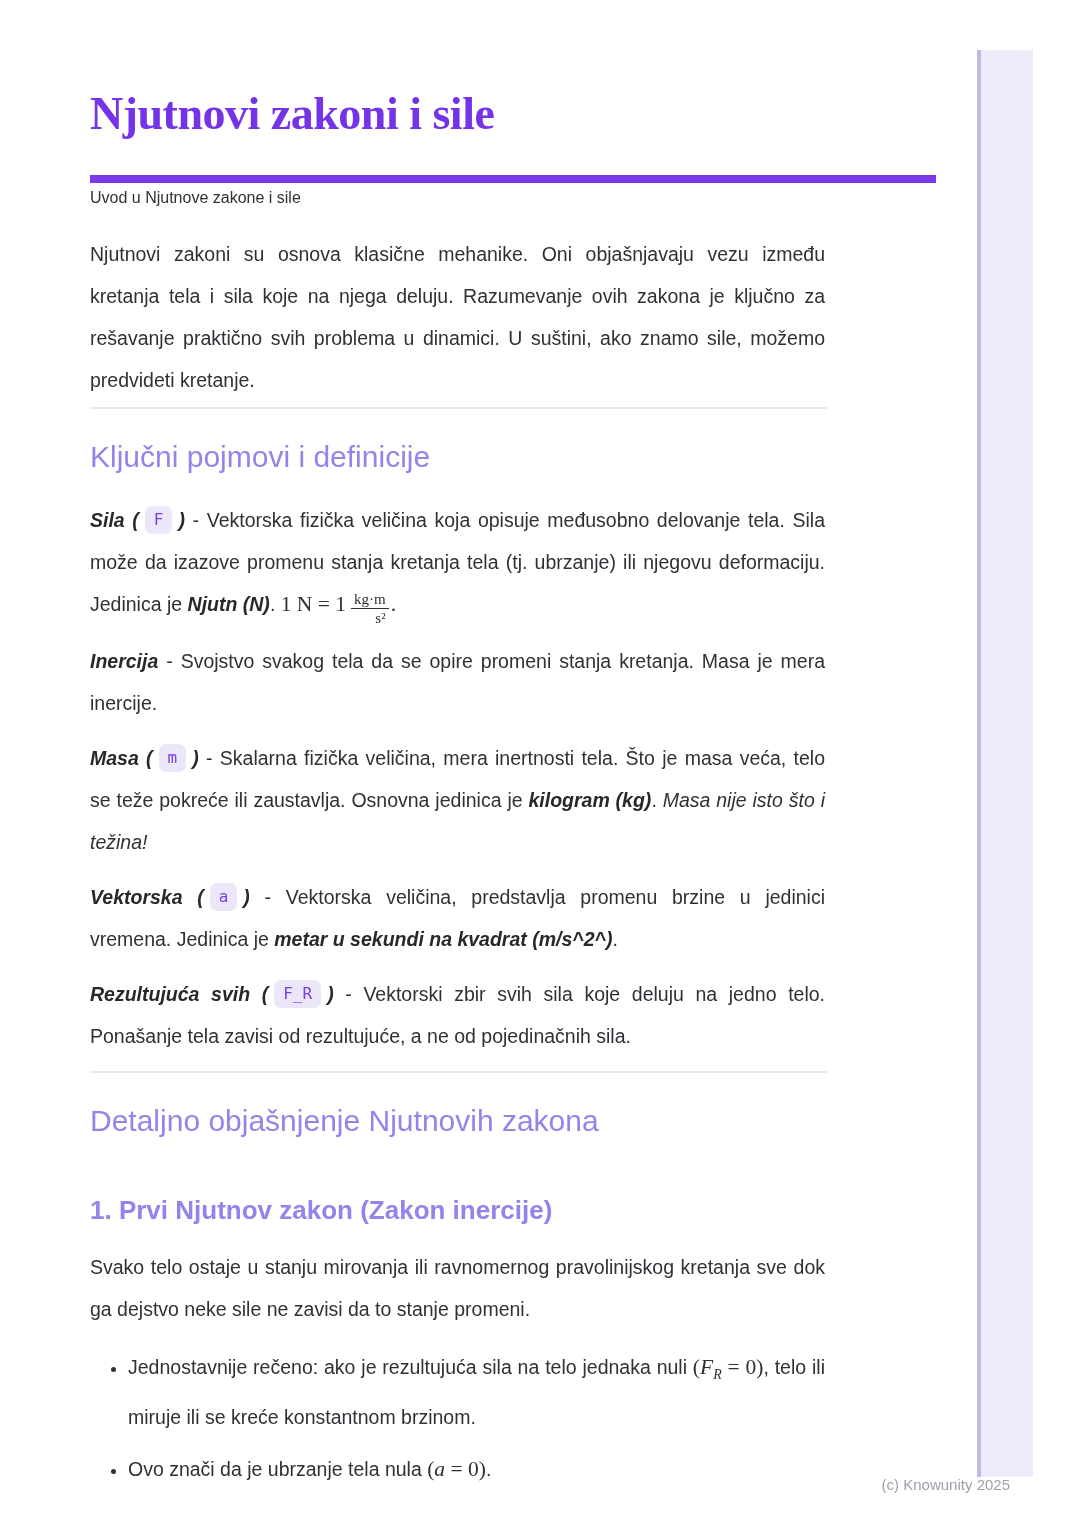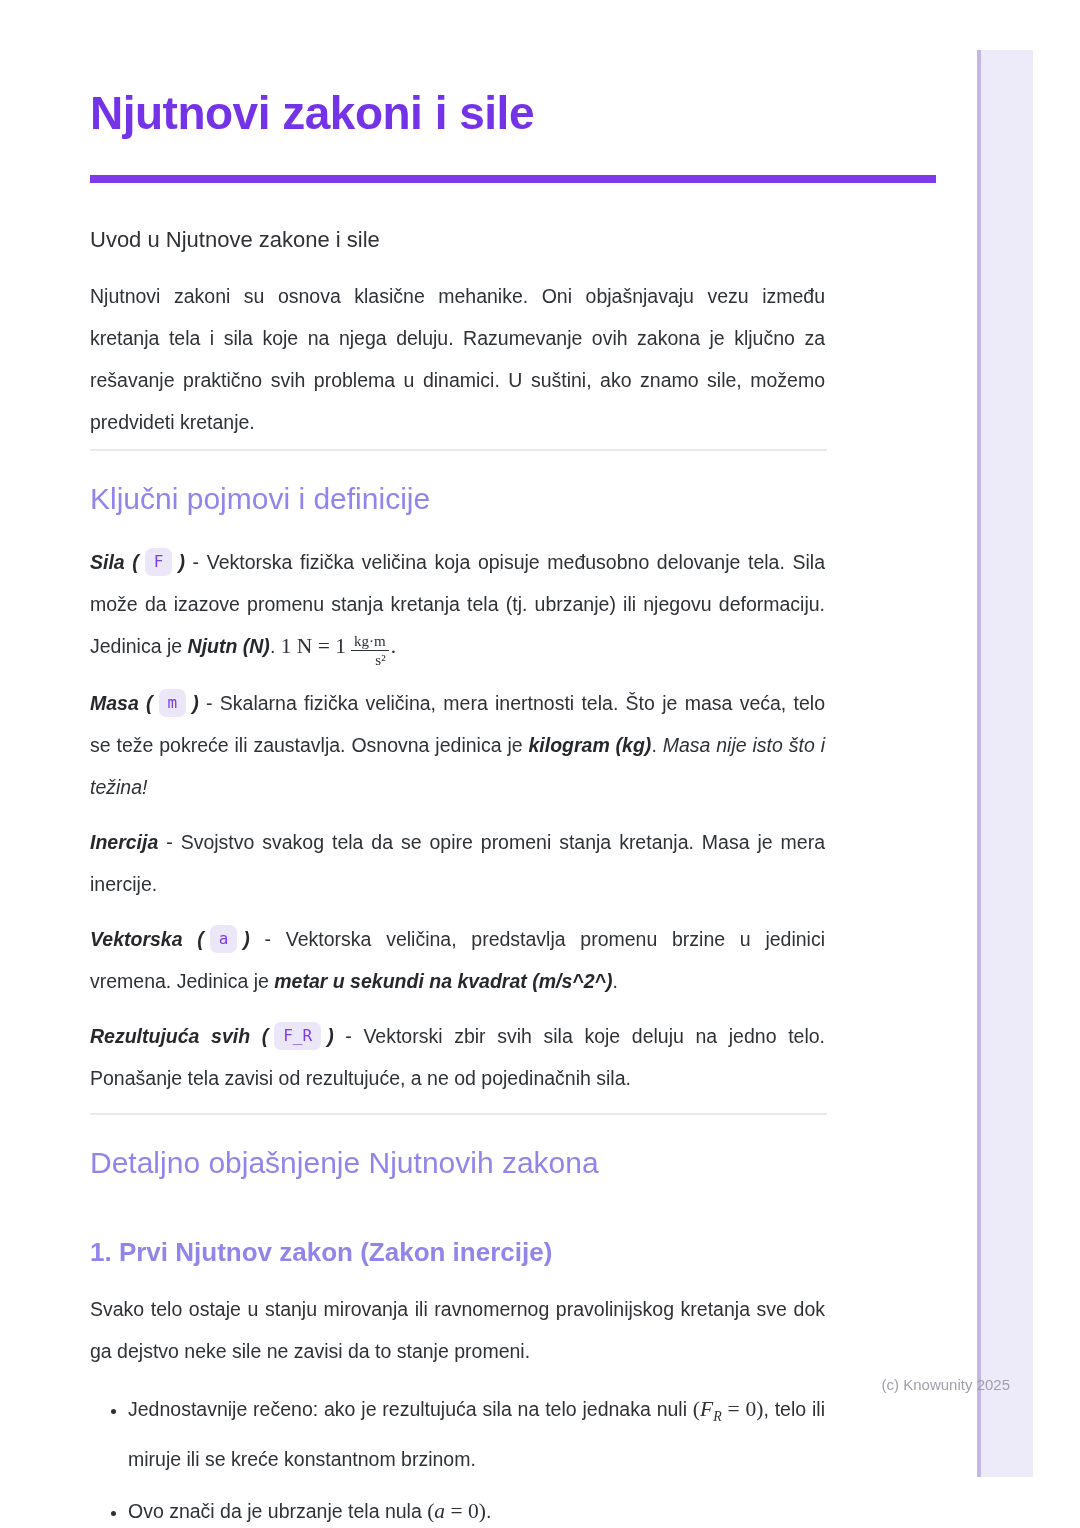--- a/index.html
+++ b/index.html
@@ -25,30 +25,30 @@
     width: 735px;
     z-index: 2;
   }
   h1.doc-title {
     margin-top: 86px;
     font-size: 46px;
     line-height: 55px;
     font-weight: 700;
     letter-spacing: -0.5px;
     color: #7533e8;
+    font-family: Liberation Serif, serif;
   }
   .title-rule {
     margin-top: 34px;
     width: 846px;
     height: 8px;
     background: #7c3aeb;
   }
   .lead {
-    margin-top: 42px;
-    font-size: 22px;
+    font-size: 16px;
     line-height: 30px;
   }
   .para {
     margin-top: 20px;
     font-size: 19.5px;
     line-height: 42px;
     text-align: justify;
   }
   .divider {
     border: none;
@@ -117,21 +117,21 @@
   }
   ul.bullets li {
     font-size: 19.5px;
     line-height: 42px;
     text-align: justify;
     margin-bottom: 10px;
   }
   ul.bullets li::marker { color: #2e3135; font-size: 18px; }
   .footer-note {
     position: absolute;
-    top: 1376px;
+    top: 1476px;
     right: 70px;
     font-size: 15px;
     color: #a19eaa;
     z-index: 3;
   }
 </style>
 </head>
 <body>
 
 <div class="side-accent"></div>
@@ -144,23 +144,23 @@
   <p class="lead">Uvod u Njutnove zakone i sile</p>
 
   <p class="para">Njutnovi zakoni su osnova klasične mehanike. Oni objašnjavaju vezu između kretanja tela i sila koje na njega deluju. Razumevanje ovih zakona je ključno za rešavanje praktično svih problema u dinamici. U suštini, ako znamo sile, možemo predvideti kretanje.</p>
 
   <hr class="divider first">
 
   <h2 class="section-heading">Ključni pojmovi i definicije</h2>
 
   <p class="para def first-def"><b>Sila (</b><code class="badge">F</code><b>)</b><span> - Vektorska fizička veličina koja opisuje međusobno delovanje tela. Sila može da izazove promenu stanja kretanja tela (tj. ubrzanje) ili njegovu deformaciju. Jedinica je </span><b>Njutn (N)</b><span>. </span><span class="math"><span>1 N = 1</span><span class="frac"><span class="num">kg·m</span><span class="den">s²</span></span><span>.</span></span></p>
 
+  <p class="para def"><b>Inercija</b><span> - Svojstvo svakog tela da se opire promeni stanja kretanja. Masa je mera inercije.</span></p>
+
   <p class="para def"><b>Masa (</b><code class="badge">m</code><b>)</b><span> - Skalarna fizička veličina, mera inertnosti tela. Što je masa veća, telo se teže pokreće ili zaustavlja. Osnovna jedinica je </span><b>kilogram (kg)</b><span>. </span><span class="italic">Masa nije isto što i težina!</span></p>
-
-  <p class="para def"><b>Inercija</b><span> - Svojstvo svakog tela da se opire promeni stanja kretanja. Masa je mera inercije.</span></p>
 
   <p class="para def"><b>Vektorska (</b><code class="badge">a</code><b>)</b><span> - Vektorska veličina, predstavlja promenu brzine u jedinici vremena. Jedinica je </span><b>metar u sekundi na kvadrat (m/s^2^)</b><span>.</span></p>
 
   <p class="para def"><b>Rezultujuća svih (</b><code class="badge">F_R</code><b>)</b><span> - Vektorski zbir svih sila koje deluju na jedno telo. Ponašanje tela zavisi od rezultujuće, a ne od pojedinačnih sila.</span></p>
 
   <hr class="divider">
 
   <h2 class="section-heading">Detaljno objašnjenje Njutnovih zakona</h2>
 
   <h3 class="sub-heading">1. Prvi Njutnov zakon (Zakon inercije)</h3>

